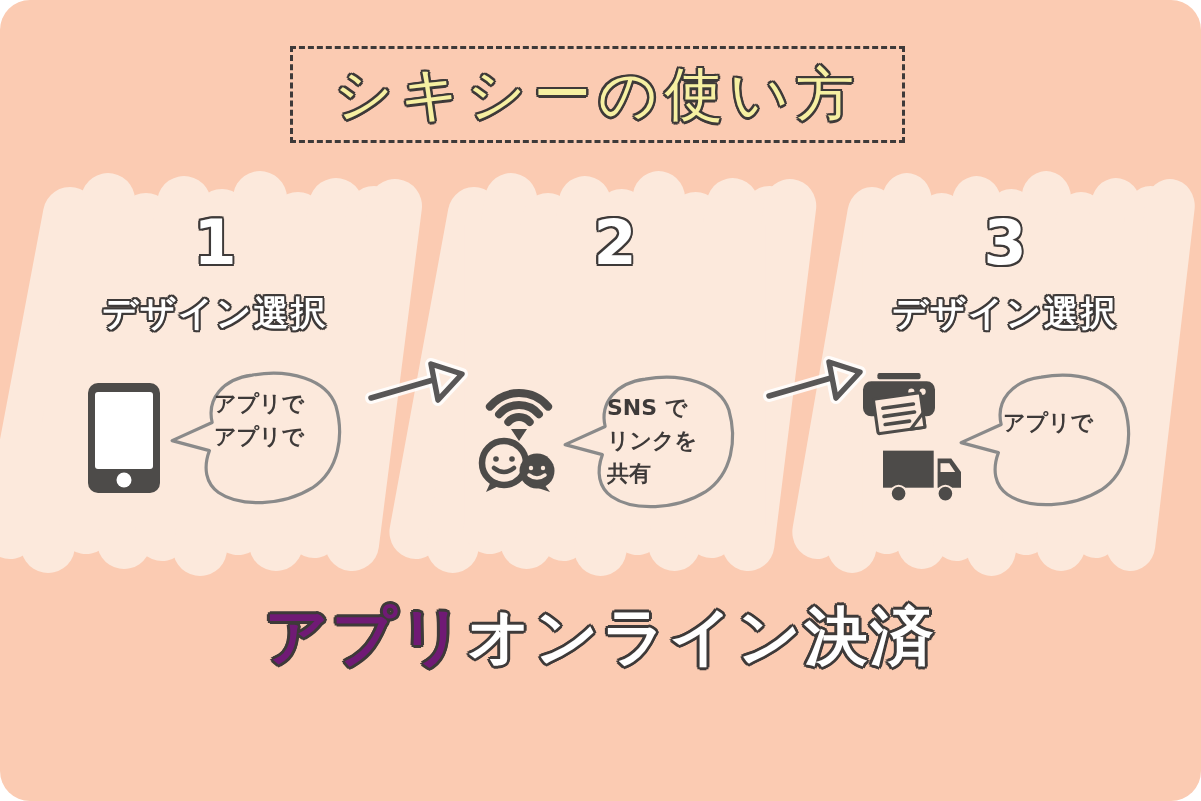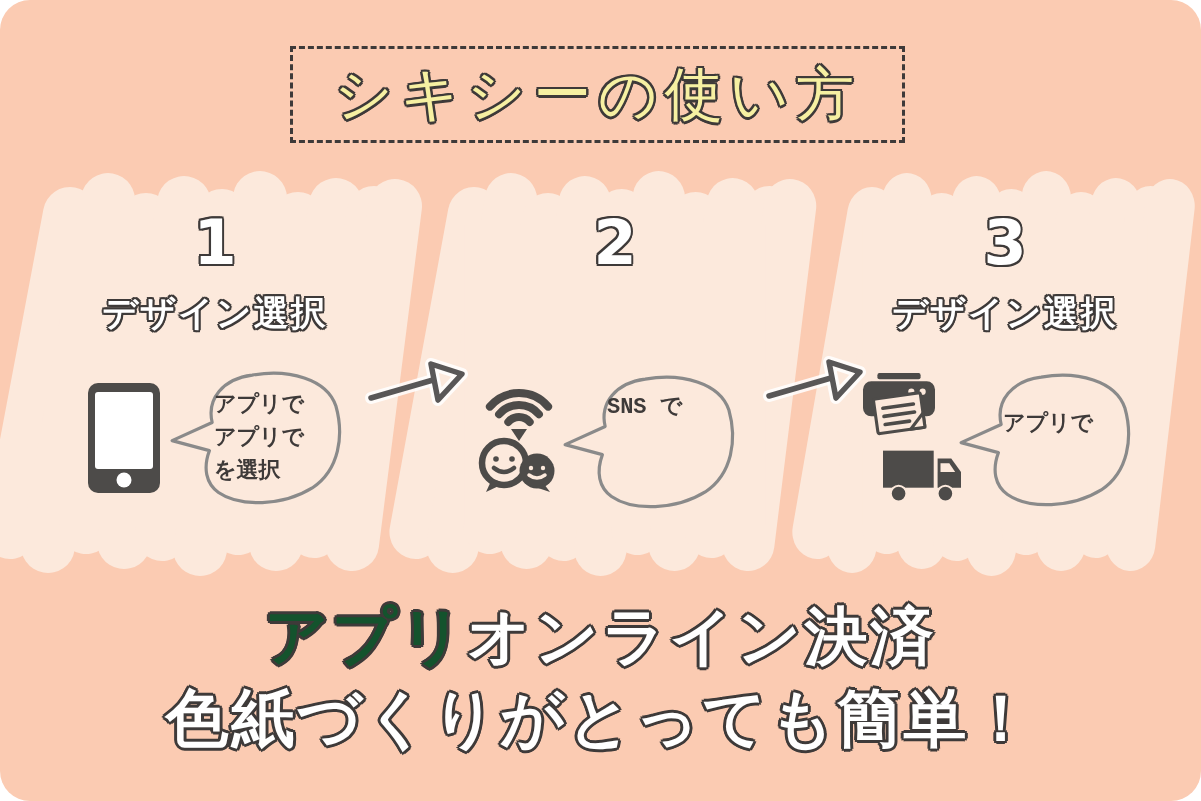--- a/index.html
+++ b/index.html
@@ -42,21 +42,21 @@
 
   .icon-slot{position:absolute;}
   #panel1 .phone-slot{left:53px;top:213px;width:72px;height:110px;}
   #panel2 .sns-slot{left:38px;top:208px;width:82px;height:115px;}
   #panel3 .printer-slot{left:23px;top:203px;width:72px;height:64px;}
   #panel3 .truck-slot{left:43px;top:280px;width:78px;height:52px;}
   .icon-slot svg{display:block;width:100%;height:100%;overflow:visible;}
 
   .bubble{position:absolute;width:182px;height:142px;}
   #panel1 .bubble{left:128px;top:196px;}
-  #panel2 .bubble{left:116px;top:200px;font-family:Liberation Mono, monospace;}
+  #panel2 .bubble{left:116px;top:200px;}
   #panel3 .bubble{left:112px;top:198px;}
   .bubble-svg{position:absolute;inset:0;width:100%;height:100%;overflow:visible;}
   .bubble-text{
     position:absolute;left:28%;top:15%;width:70%;
     font-size:22px;font-weight:bold;color:#3E3A39;line-height:1.5;white-space:nowrap;
   }
   #panel3 .bubble-text{top:27%;}
 
   
   .arrow{position:absolute;width:115px;height:62px;z-index:5;}
@@ -64,21 +64,21 @@
   #arrow2{left:763px;top:348px;}
   .arrow svg{display:block;width:100%;height:100%;overflow:visible;}
 
   
   .footer{position:absolute;left:0;top:596px;width:100%;text-align:center;}
   .f-line{
     font-size:63px;font-weight:bold;color:#ffffff;line-height:82px;letter-spacing:3px;white-space:nowrap;
     text-shadow:3px 0 #3E3A39,-3px 0 #3E3A39,0 3px #3E3A39,0 -3px #3E3A39,
                 2.1px 2.1px #3E3A39,-2.1px 2.1px #3E3A39,2.1px -2.1px #3E3A39,-2.1px -2.1px #3E3A39;
   }
-  .hl{color:#14532d;}
+  .hl{color:#701a75;}
 </style>
 </head>
 <body>
 
 <div class="canvas">
 
   <div class="title-box">
     <div class="page-title">シキシーの使い方</div>
   </div>
 
@@ -110,21 +110,20 @@
     </div>
 
     <div class="bubble">
       <svg class="bubble-svg" viewBox="0 0 200 156" preserveAspectRatio="none">
         <path d="M 10 82 L 54 62 C 48 36, 66 14, 98 10 C 138 3, 180 14, 190 44
                  C 199 76, 194 114, 164 134 C 132 154, 84 155, 61 139 C 47 129, 44 112, 51 93 Z" fill="#FCE9DC" stroke="#8A8A8A" stroke-width="3.5" stroke-linejoin="round"></path>
       </svg>
       <div class="bubble-text">
         <div>アプリで</div>
         <div>アプリで</div>
-        <div>を選択</div>
       </div>
     </div>
   </section>
 
   <section class="panel" id="panel2">
     <svg class="scribble" viewBox="0 0 360 405" preserveAspectRatio="none">
       <g stroke="#FCE9DC" stroke-width="54" stroke-linecap="round">
         <line x1="-25" y1="362" x2="35" y2="44"></line>
           <line x1="13" y1="376" x2="73" y2="30"></line>
         <line x1="51" y1="357" x2="111" y2="50"></line>
@@ -161,20 +160,22 @@
       </svg>
     </div>
 
     <div class="bubble">
       <svg class="bubble-svg" viewBox="0 0 200 156" preserveAspectRatio="none">
         <path d="M 10 82 L 54 62 C 48 36, 66 14, 98 10 C 138 3, 180 14, 190 44
                  C 199 76, 194 114, 164 134 C 132 154, 84 155, 61 139 C 47 129, 44 112, 51 93 Z" fill="#FCE9DC" stroke="#8A8A8A" stroke-width="3.5" stroke-linejoin="round"></path>
       </svg>
       <div class="bubble-text">
         <div>SNS で</div>
+        <div>リンクを</div>
+        <div>共有</div>
       </div>
     </div>
   </section>
 
   <section class="panel" id="panel3">
     <svg class="scribble" viewBox="0 0 360 405" preserveAspectRatio="none">
       <g stroke="#FCE9DC" stroke-width="54" stroke-linecap="round">
         <line x1="-25" y1="362" x2="35" y2="44"></line>
           <line x1="13" y1="376" x2="73" y2="30"></line>
         <line x1="51" y1="357" x2="111" y2="50"></line>
@@ -253,16 +254,15 @@
         <line x1="6" y1="48" x2="68" y2="30"></line>
         <path d="M 66 14 L 97 24 L 73 50 Z"></path>
       </g>
     </svg>
   </div>
 
   <div class="footer">
     <div class="f-line">
       <span class="hl">アプリ</span><span>オンライン決済</span>
     </div>
-    <div class="f-line">色紙づくりがとっても簡単！</div>
   </div>
 
 </div>
 
 </body></html>

